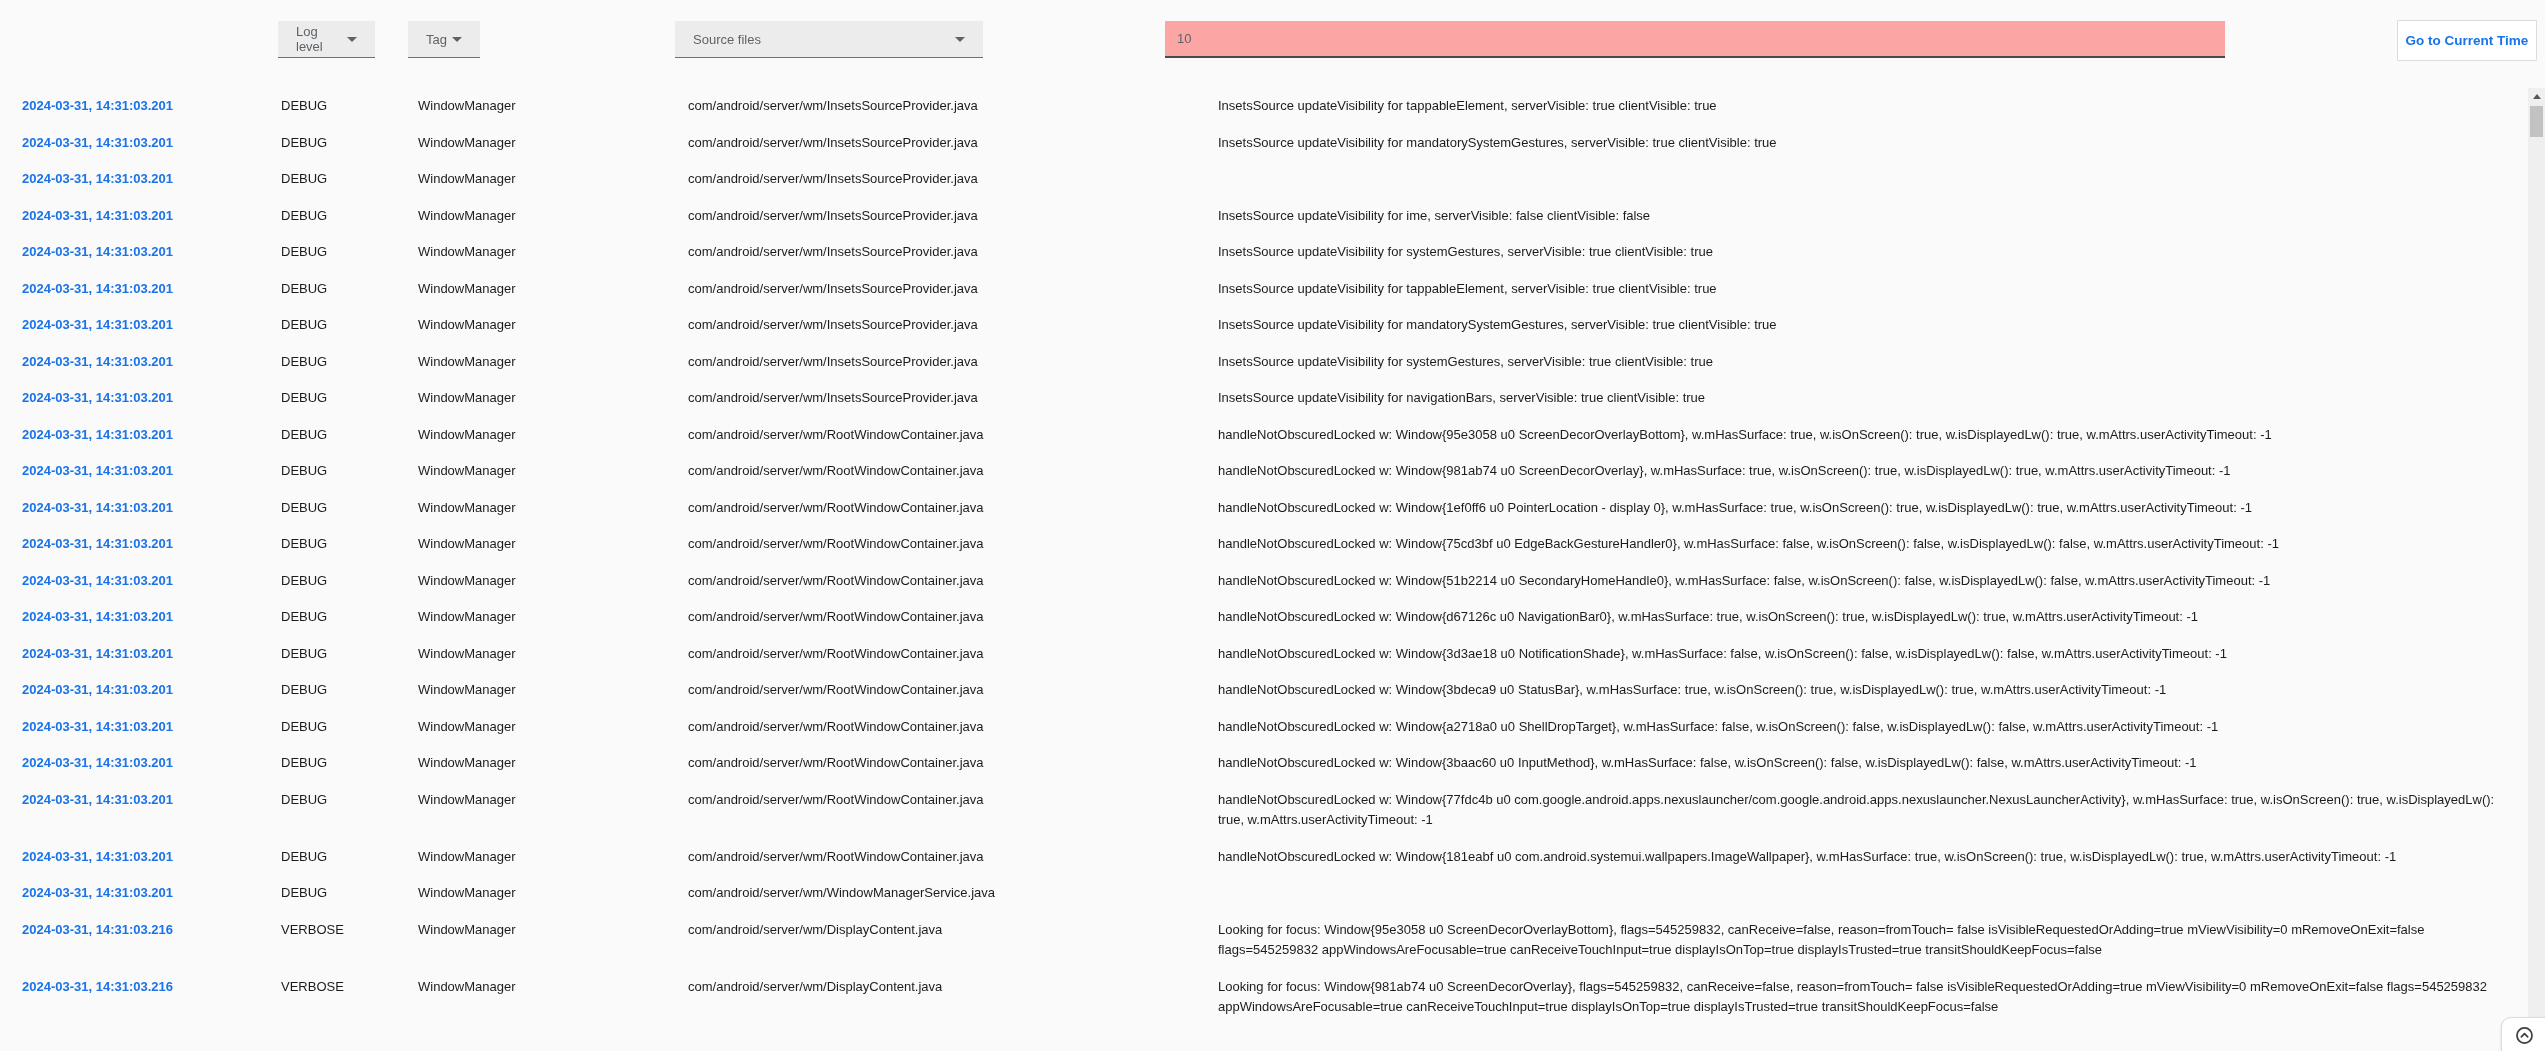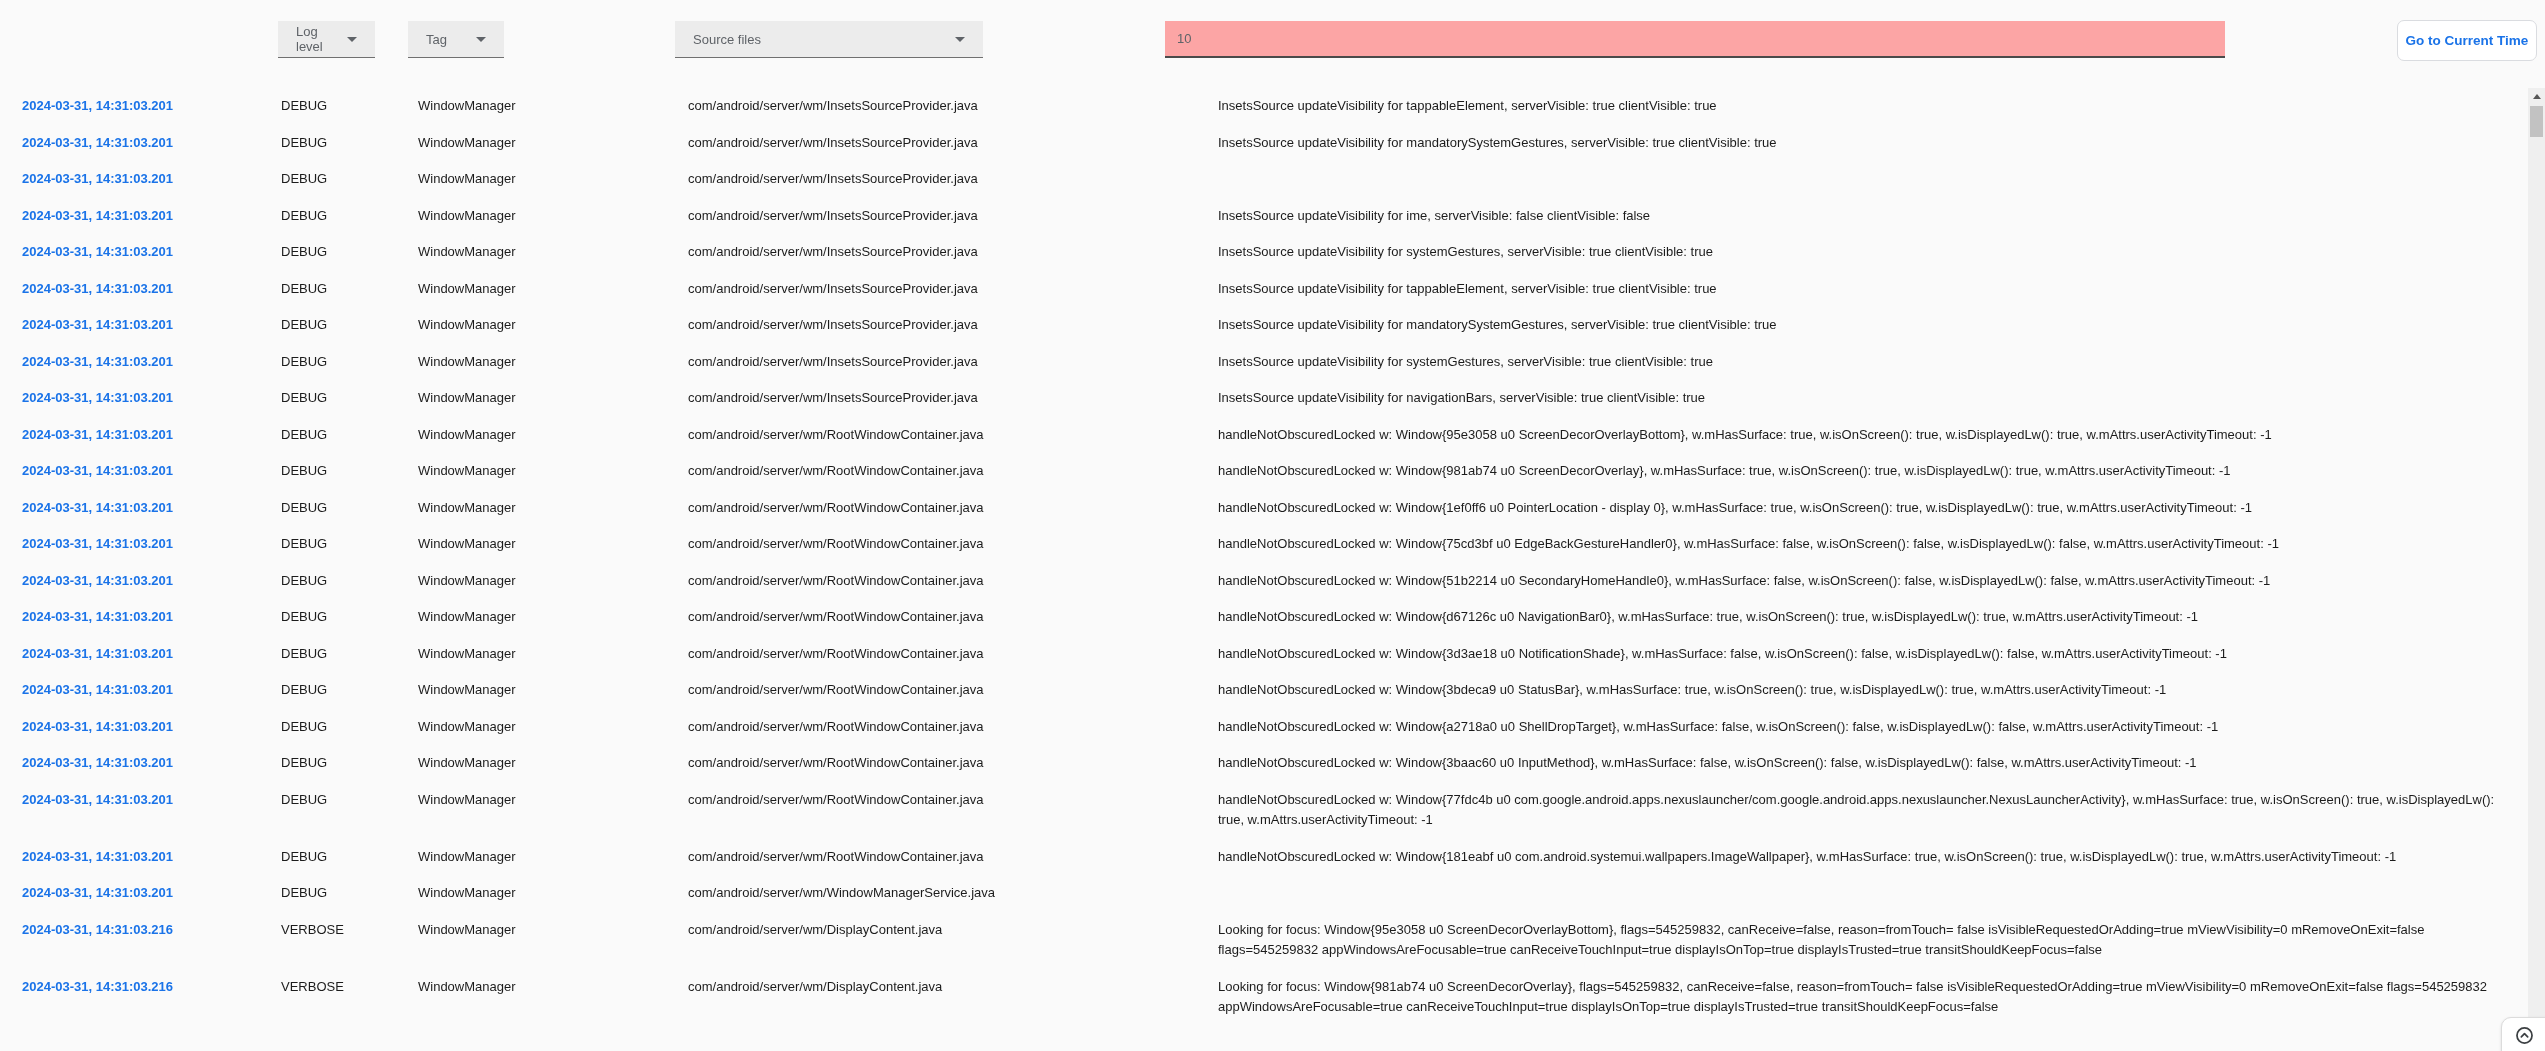--- a/index.html
+++ b/index.html
@@ -15,30 +15,30 @@
     background:#ececec;border-bottom:1px solid #707070;
     display:flex;align-items:center;padding:0 18px;
     font-size:13px;color:#5f6368;cursor:pointer;
   }
   .select .caret{
     margin-left:auto;width:0;height:0;
     border-left:5px solid transparent;border-right:5px solid transparent;
     border-top:5px solid #5f6368;
   }
   #select-log-level{left:278px;width:97px;}
-  #select-tag{left:408px;width:96px;}
+  #select-tag{left:408px;width:72px;}
   #select-source{left:664px;width:308px;margin-left:11px;}
   .limit-input{
     position:absolute;left:1165px;top:21px;width:1060px;height:37px;box-sizing:border-box;
     background:#fca5a5;border:none;border-bottom:2px solid #4a4a4a;
     padding:0 12px;font-size:13px;color:#5f6368;font-family:inherit;outline:none;
   }
   .goto-btn{
     position:absolute;left:2397px;top:20px;width:140px;height:41px;box-sizing:border-box;
-    background:#ffffff;border:1px solid #dadce0;border-radius:7px;
+    background:#ffffff;border:1px solid #dadce0;border-radius:1px;
     color:#1a73e8;font-size:13.5px;font-weight:600;font-family:inherit;cursor:pointer;
   }
   
   .log-list{position:absolute;top:88px;left:0;width:2528px;}
   .log-row{
     display:grid;grid-template-columns:281px 137px 270px 530px 1fr;
     font-size:13px;line-height:20.5px;padding:8px 0;cursor:default;
   }
   .cell{white-space:normal;}
   .cell-ts{padding-left:22px;color:#1a73e8;font-weight:600;cursor:pointer;}

